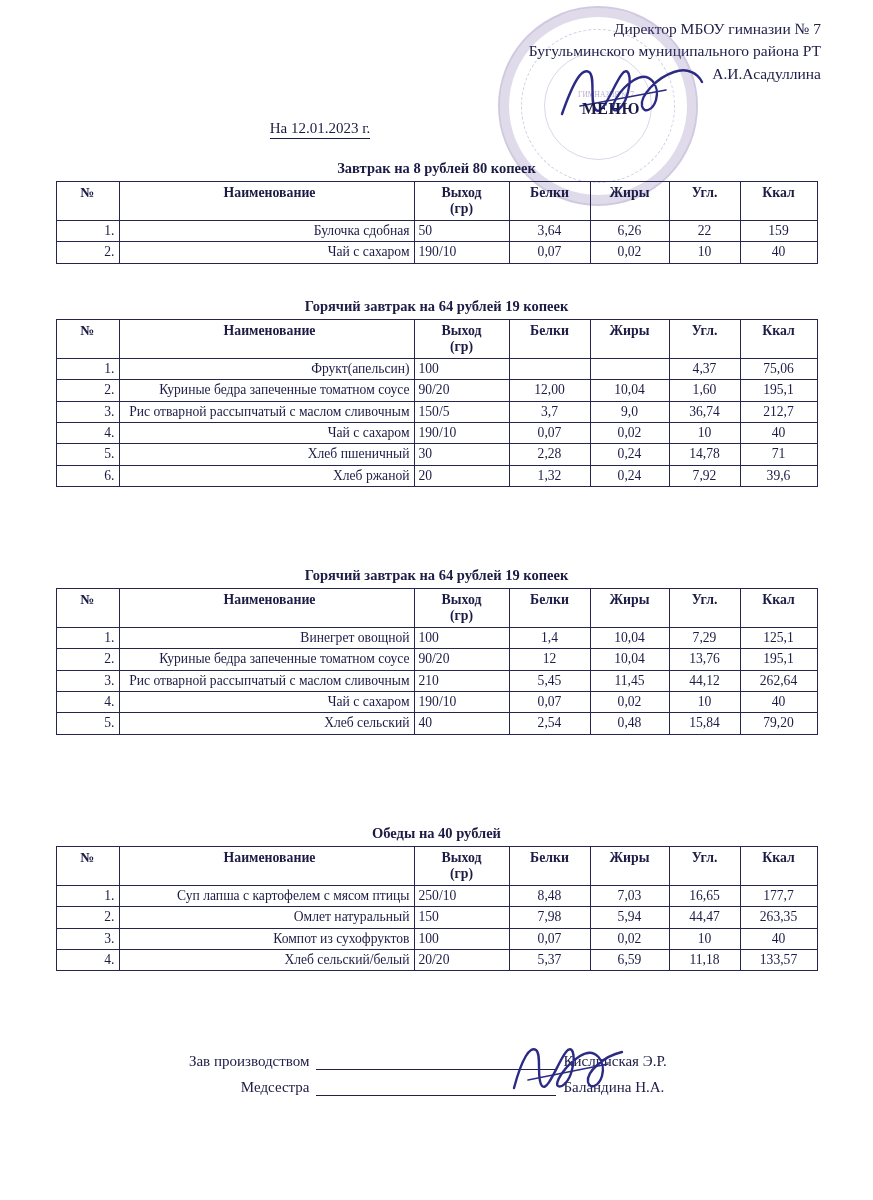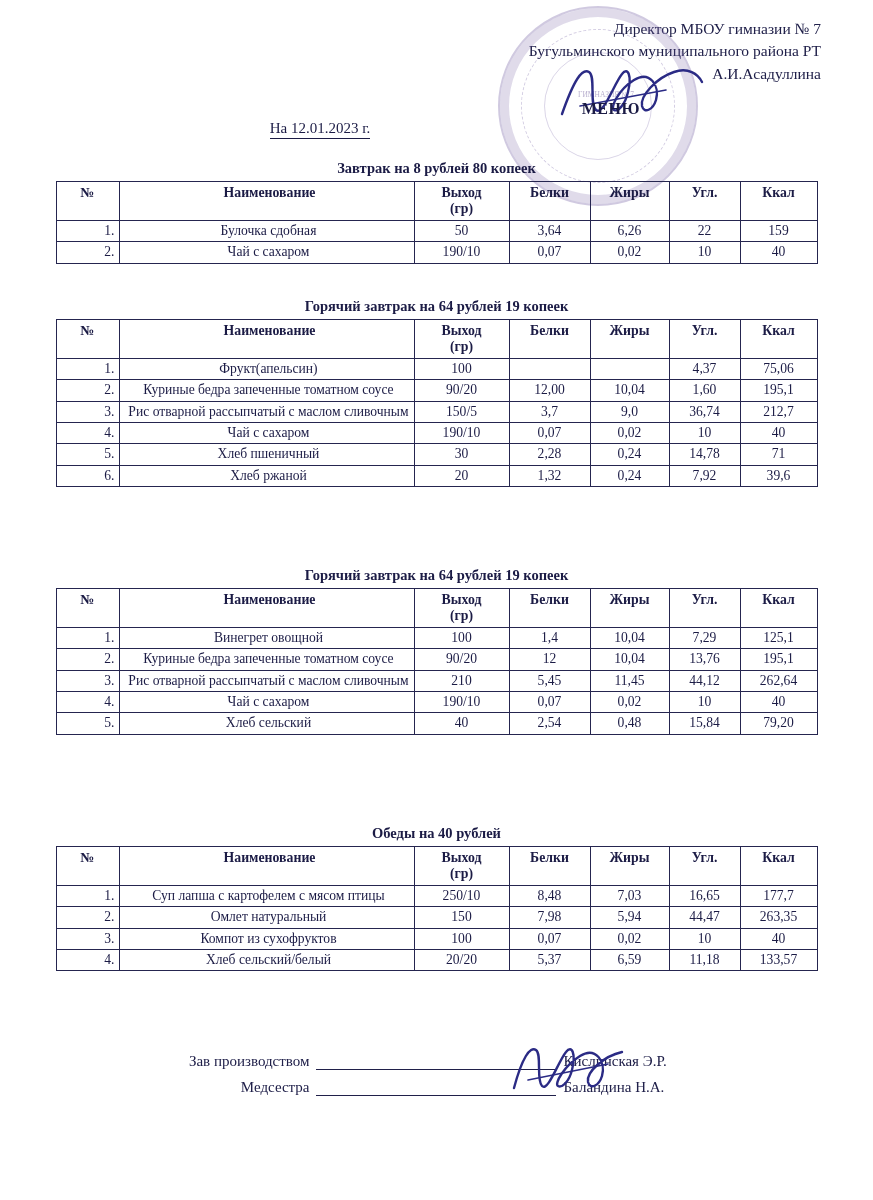--- a/index.html
+++ b/index.html
@@ -124,22 +124,22 @@
     padding: 2px 4px;
     vertical-align: top;
   }
   table.menu th {
     text-align: center;
     font-weight: bold;
     font-size: 13.8px;
     padding: 3px 2px;
   }
   .c-num   { width: 54px;  text-align: center; }
-  .c-name  { width: 282px; text-align: center; padding-left: 8px !important; }
-  .c-out   { width: 86px;  text-align: center; }
+  .c-name  { width: 282px; text-align: right; padding-left: 8px !important; }
+  .c-out   { width: 86px;  }
   .c-prot  { width: 72px;  text-align: center; }
   .c-fat   { width: 70px;  text-align: center; }
   .c-carb  { width: 62px;  text-align: center; }
   .c-kcal  { width: 68px;  text-align: center; }
 
   .num-right { text-align: right; padding-right: 8px; }
   .two-line { line-height: 1.2; }
 
   
   .footer {

